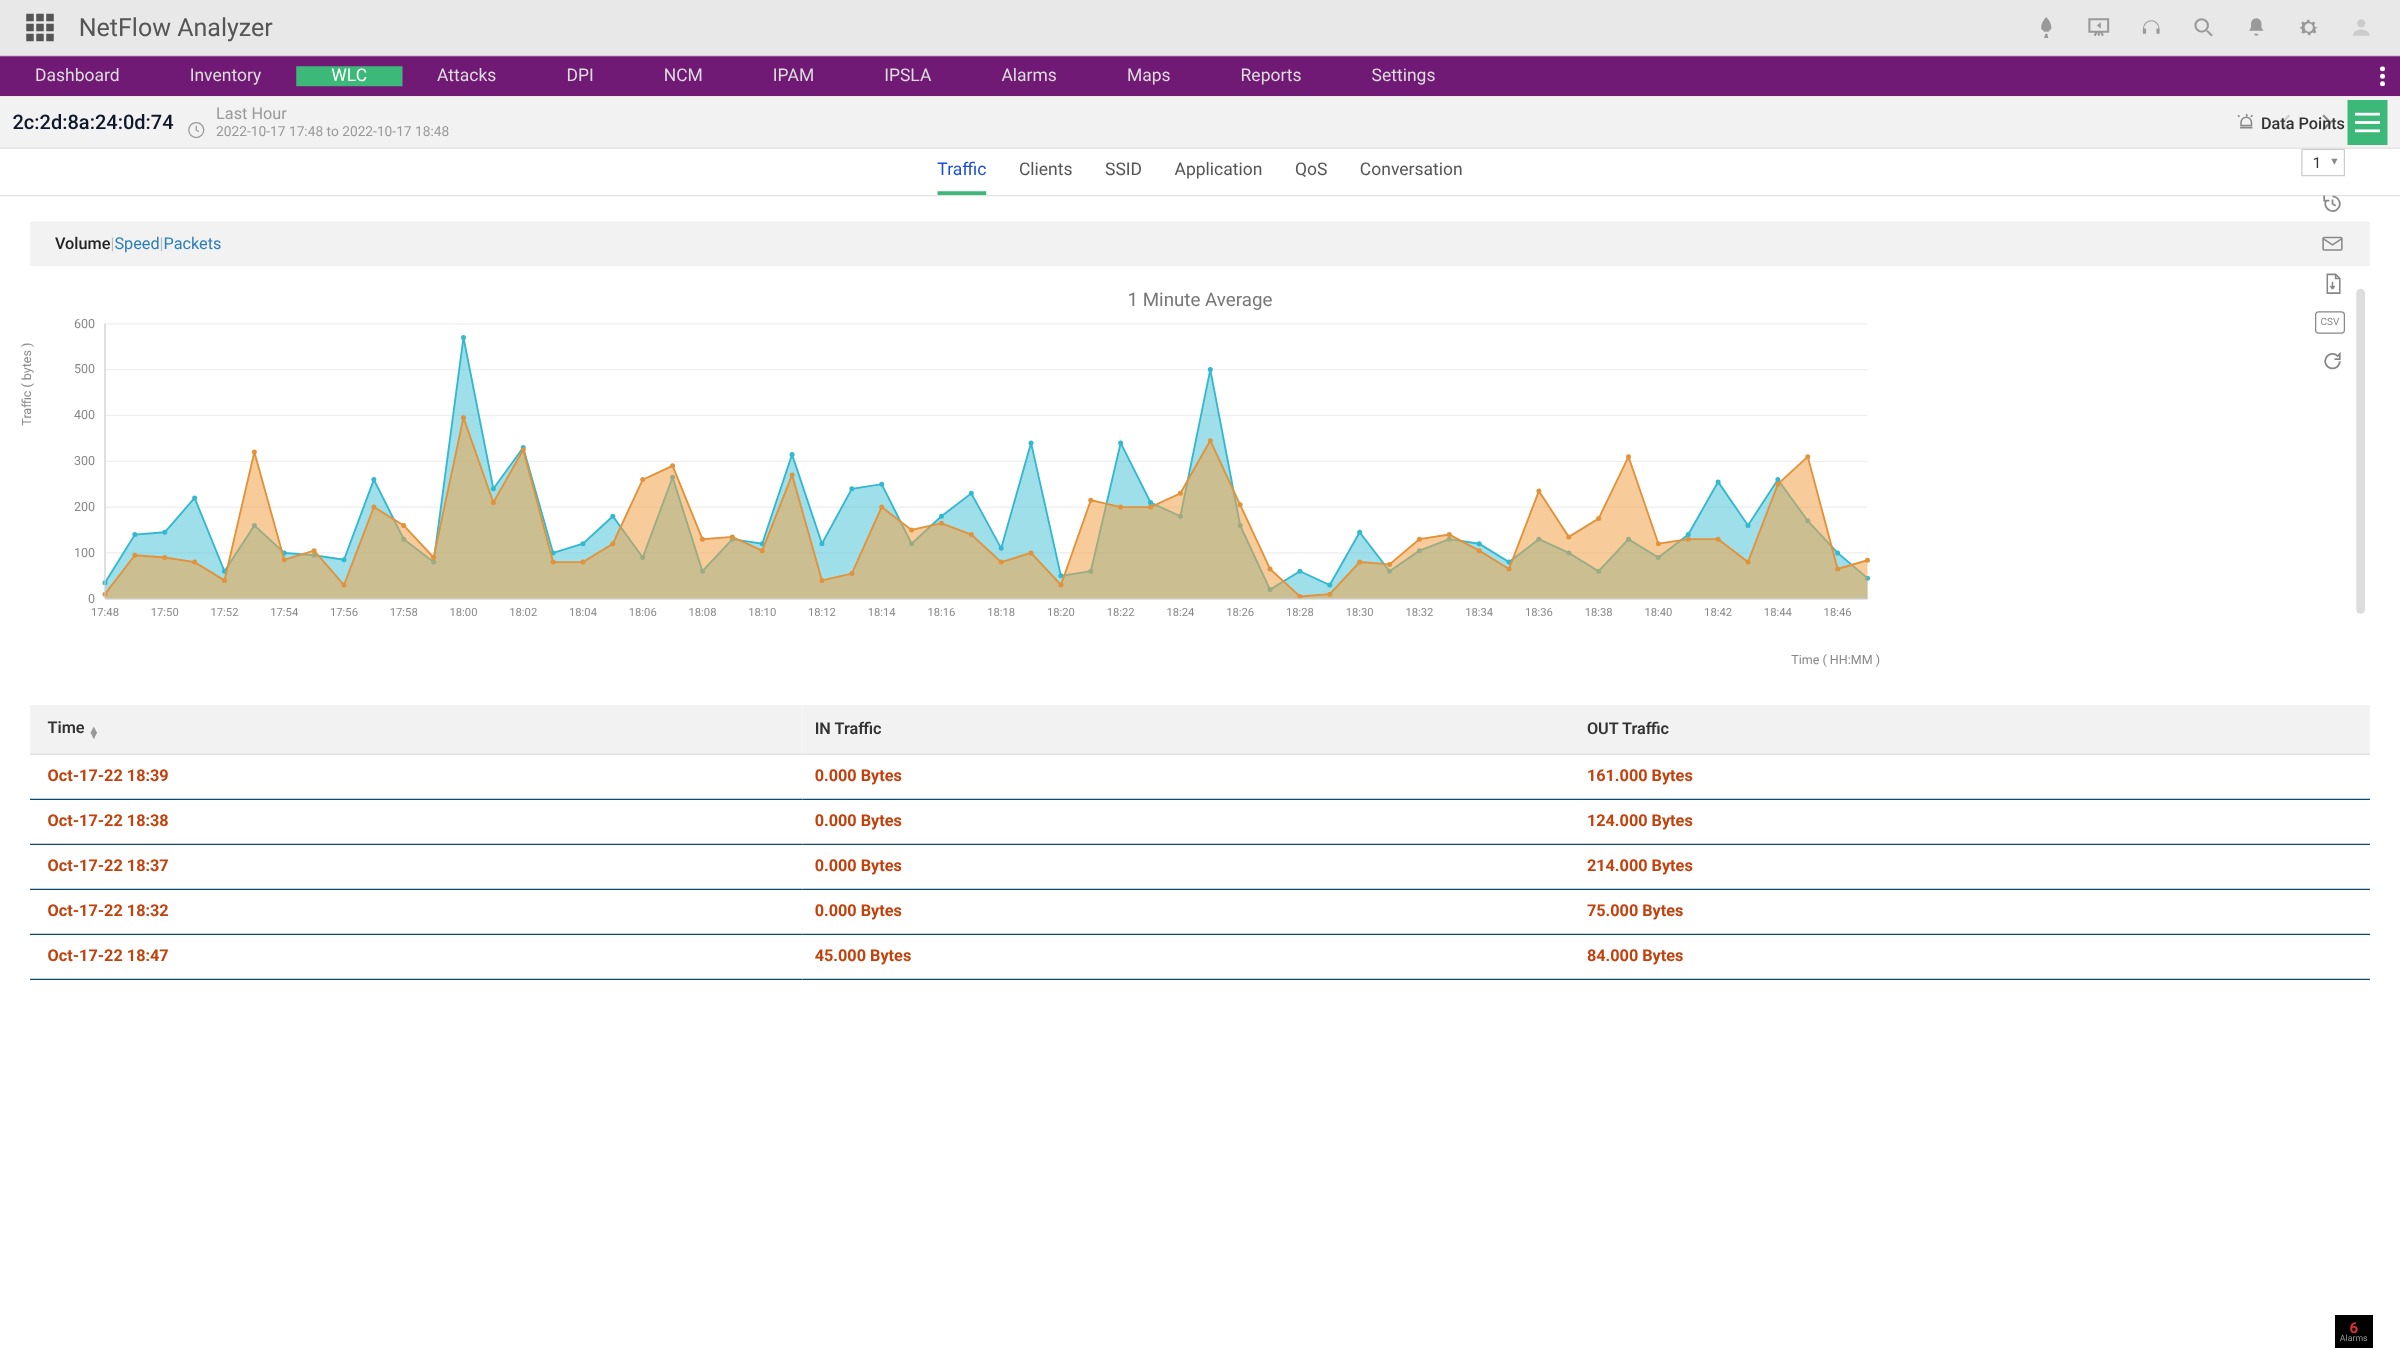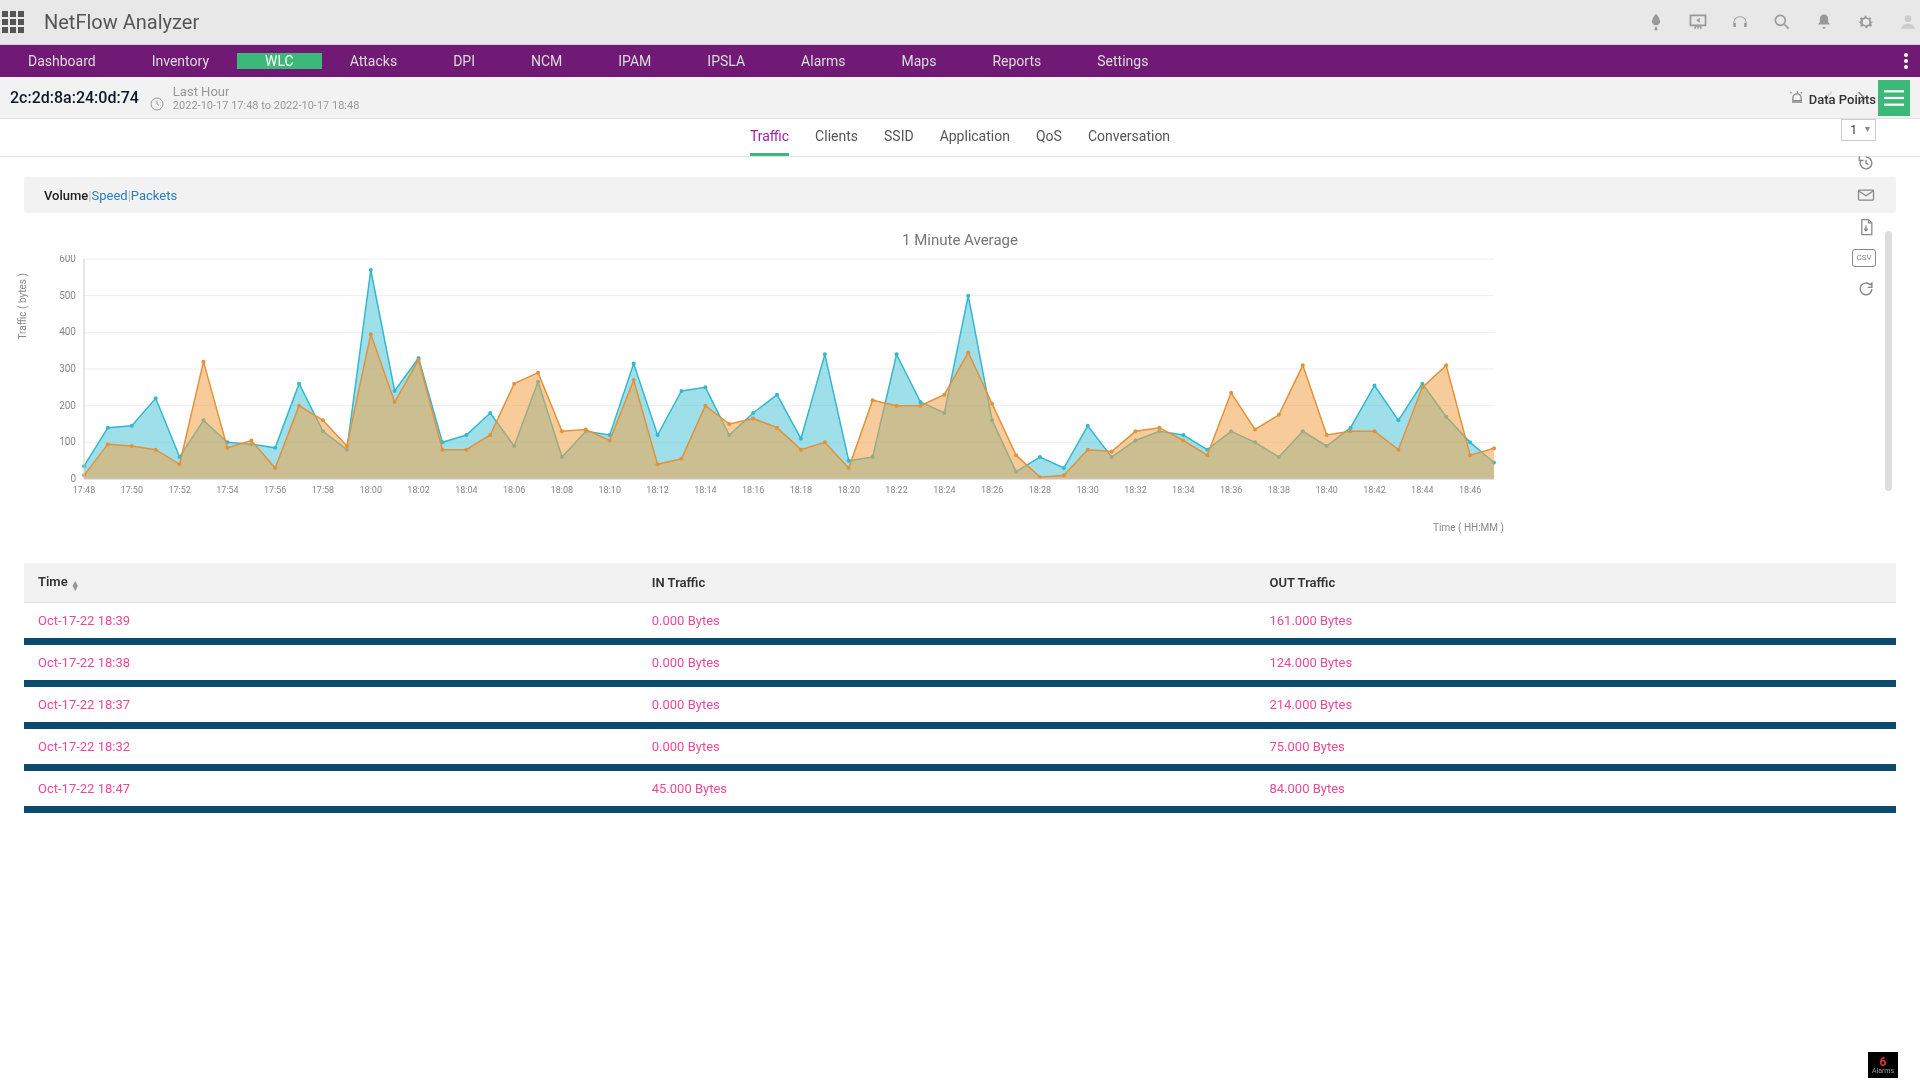--- a/index.html
+++ b/index.html
@@ -1,19 +1,19 @@
 <!DOCTYPE html>
 <html><head>
 <meta charset="utf-8">
 <style>
 * { margin: 0; padding: 0; box-sizing: border-box; }
 body { font-family: -apple-system, BlinkMacSystemFont, "Segoe UI", Roboto, Arial, sans-serif; font-size: 13px; color: #333; background: #fff; width: 1920px; height: 1080px; overflow: hidden; }
 
 
-.top-header { height: 45px; background: #e8e8e8; display: flex; align-items: center; padding: 0 2px; border-bottom: 1px solid #d0d0d0; }
+.top-header { height: 45px; background: #e8e8e8; display: flex; align-items: center; padding: 0 21px; border-bottom: 1px solid #d0d0d0; }
 .apps-icon { width: 22px; height: 22px; display: grid; grid-template-columns: repeat(3,1fr); grid-template-rows: repeat(3,1fr); gap: 2px; margin-right: 20px; cursor: pointer; }
 .apps-icon span { background: #555; }
 .brand { font-size: 20px; color: #555; font-weight: 400; }
 .top-icons { margin-left: auto; display: flex; gap: 22px; align-items: center; }
 .top-icons svg { width: 20px; height: 20px; fill: #999; cursor: pointer; }
 
 
 .main-nav { height: 32px; background: #701a75; display: flex; align-items: center; }
 .nav-item { color: #ddd; padding: 0 28px; display: flex; align-items: center; font-size: 14px; cursor: pointer; }
 .nav-item.active { background: #3cb878; color: #fff; }
@@ -29,21 +29,21 @@
 .time-range { color: #999; font-size: 11px; }
 .sub-header-right { margin-left: auto; display: flex; align-items: center; gap: 2px; }
 .sub-header-right .icbtn { width: 30px; height: 30px; display: flex; align-items: center; justify-content: center; cursor: pointer; }
 .sub-header-right svg { width: 20px; height: 20px; fill: #888; }
 .menu-btn { width: 32px; height: 36px; background: #3cb878; display: flex; align-items: center; justify-content: center; cursor: pointer; }
 .menu-btn svg { fill: #fff; }
 
 
 .sub-tabs { height: 38px; display: flex; justify-content: center; gap: 26px; border-bottom: 1px solid #e2e2e2; }
 .sub-tab { color: #555; font-size: 14px; display: flex; align-items: center; cursor: pointer; border-bottom: 3px solid transparent; }
-.sub-tab.active { border-bottom-color: #3cb878; color: #a21caf; }
+.sub-tab.active { border-bottom-color: #3cb878; color: #1d4ed8; }
 
 
 .filter-bar { margin: 20px 24px 0; height: 36px; background: #f2f2f2; display: flex; align-items: center; padding: 0 20px; border-radius: 2px; }
 .vsp { display: flex; align-items: center; }
 .vsp-item { font-size: 13px; cursor: pointer; }
 .vsp-item.active { color: #222; font-weight: 500; }
 .vsp-item.link { color: #2a7db8; }
 .vsp-sep { color: #bbb; }
 .filter-right { margin-left: auto; display: flex; align-items: flex-end; gap: 12px; flex-direction: column; }
 .dp-label { font-size: 13px; color: #333; font-weight: 500; }
@@ -68,21 +68,21 @@
 .legend-item { display: flex; align-items: center; gap: 8px; margin-bottom: 6px; font-size: 14px; color: #555; }
 .legend-dot { width: 12px; height: 12px; border-radius: 50%; }
 .scrollbar-dummy { position: absolute; right: 4px; top: 0; width: 7px; height: 260px; background: #ddd; border-radius: 4px; }
 
 
 .data-table { margin: 30px 24px 0; }
 .tbl { width: 100%; border-collapse: collapse; }
 .tbl th { text-align: left; background: #f2f2f2; padding: 11px 10px; font-size: 13px; color: #333; font-weight: 600; border-bottom: 1px solid #e0e0e0; }
 .tbl th:first-child { padding-left: 14px; }
 .sort-ic { font-size: 9px; margin-left: 3px; display: inline-flex; flex-direction: column; line-height: 5px; color: #999; }
-.tbl td { padding: 10px 10px; font-size: 13px; color: #ec4899; border-bottom: 7px solid #0c4a6e; }
+.tbl td { padding: 10px 10px; font-size: 13px; color: #c2410c; border-bottom: 1px solid #0c4a6e; font-weight: bold; }
 .tbl td:first-child { padding-left: 14px; }
 
 
 .alarm-badge { position: fixed; right: 22px; bottom: 2px; width: 30px; height: 26px; background: #000; display: flex; flex-direction: column; align-items: center; justify-content: center; cursor: pointer; }
 .alarm-badge .num { color: #d33; font-size: 12px; font-weight: bold; line-height: 1; }
 .alarm-badge .txt { color: #999; font-size: 7px; line-height: 1; }
 </style>
 </head>
 <body>
 

